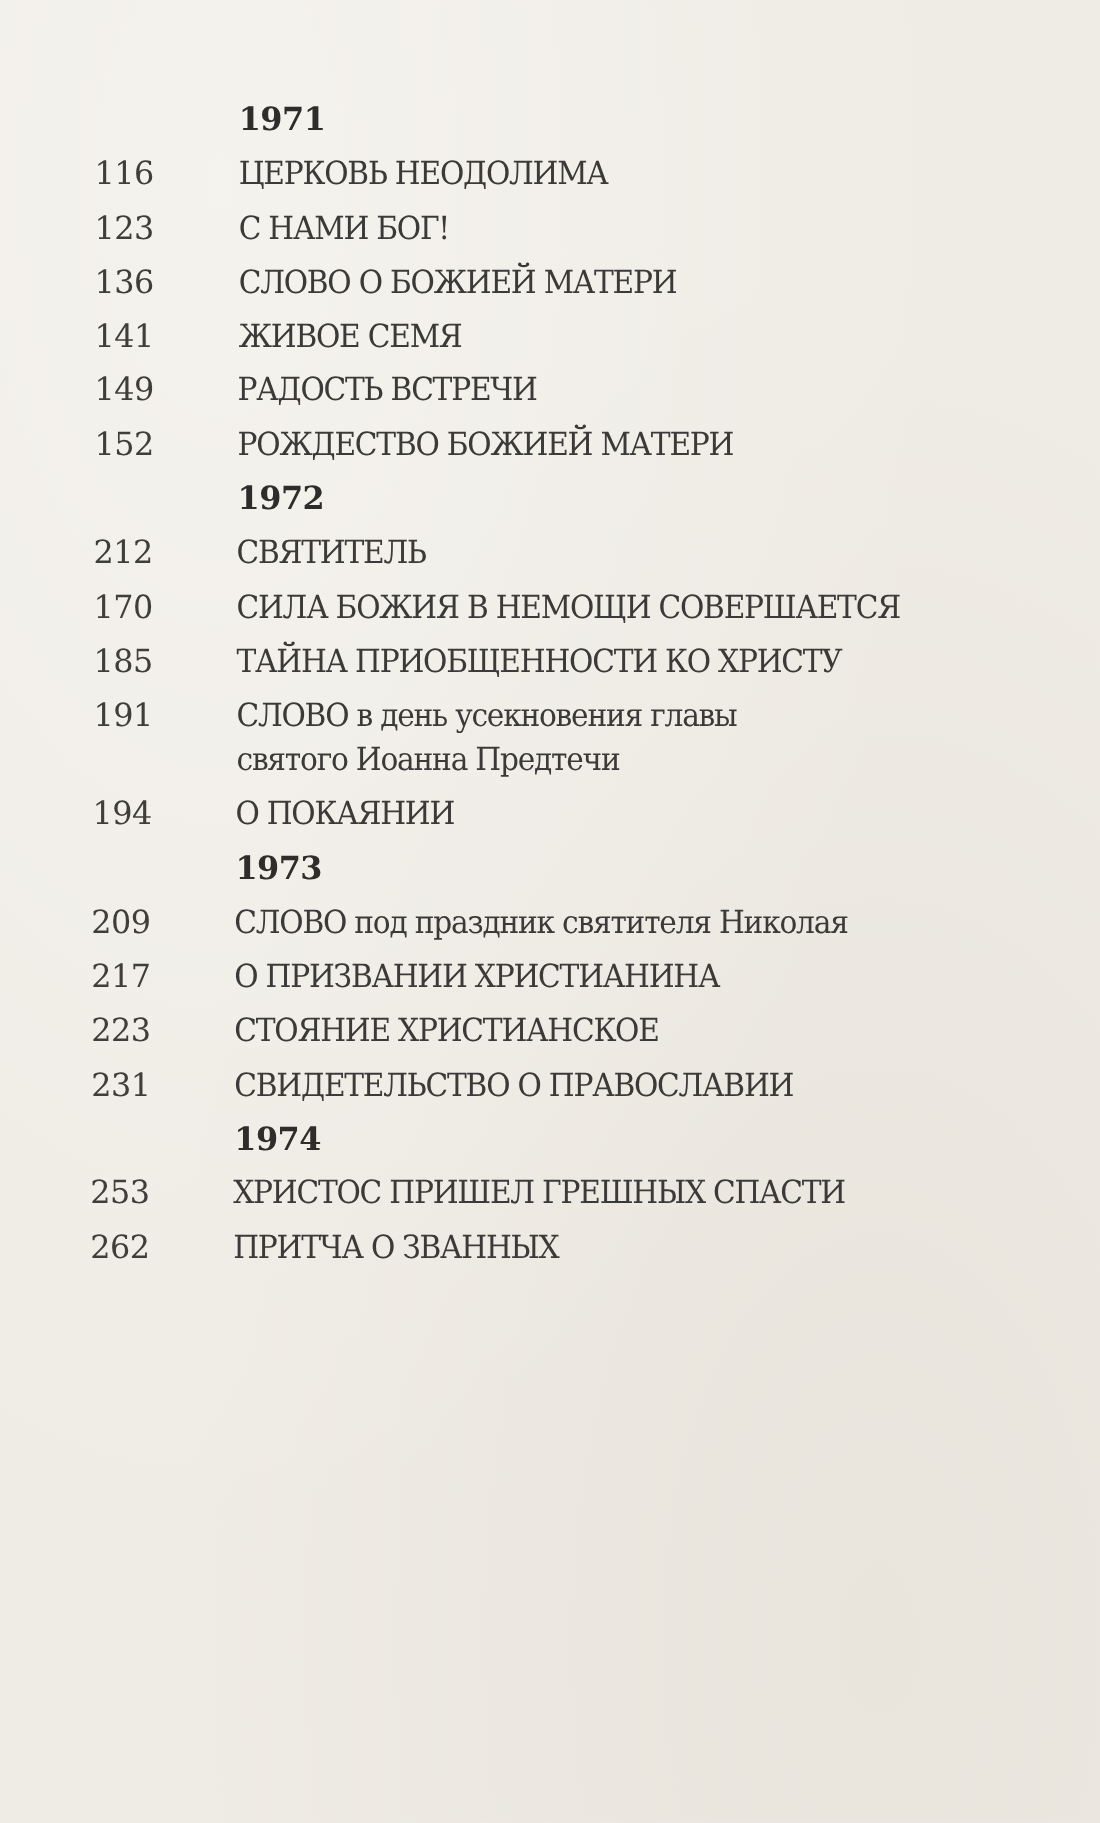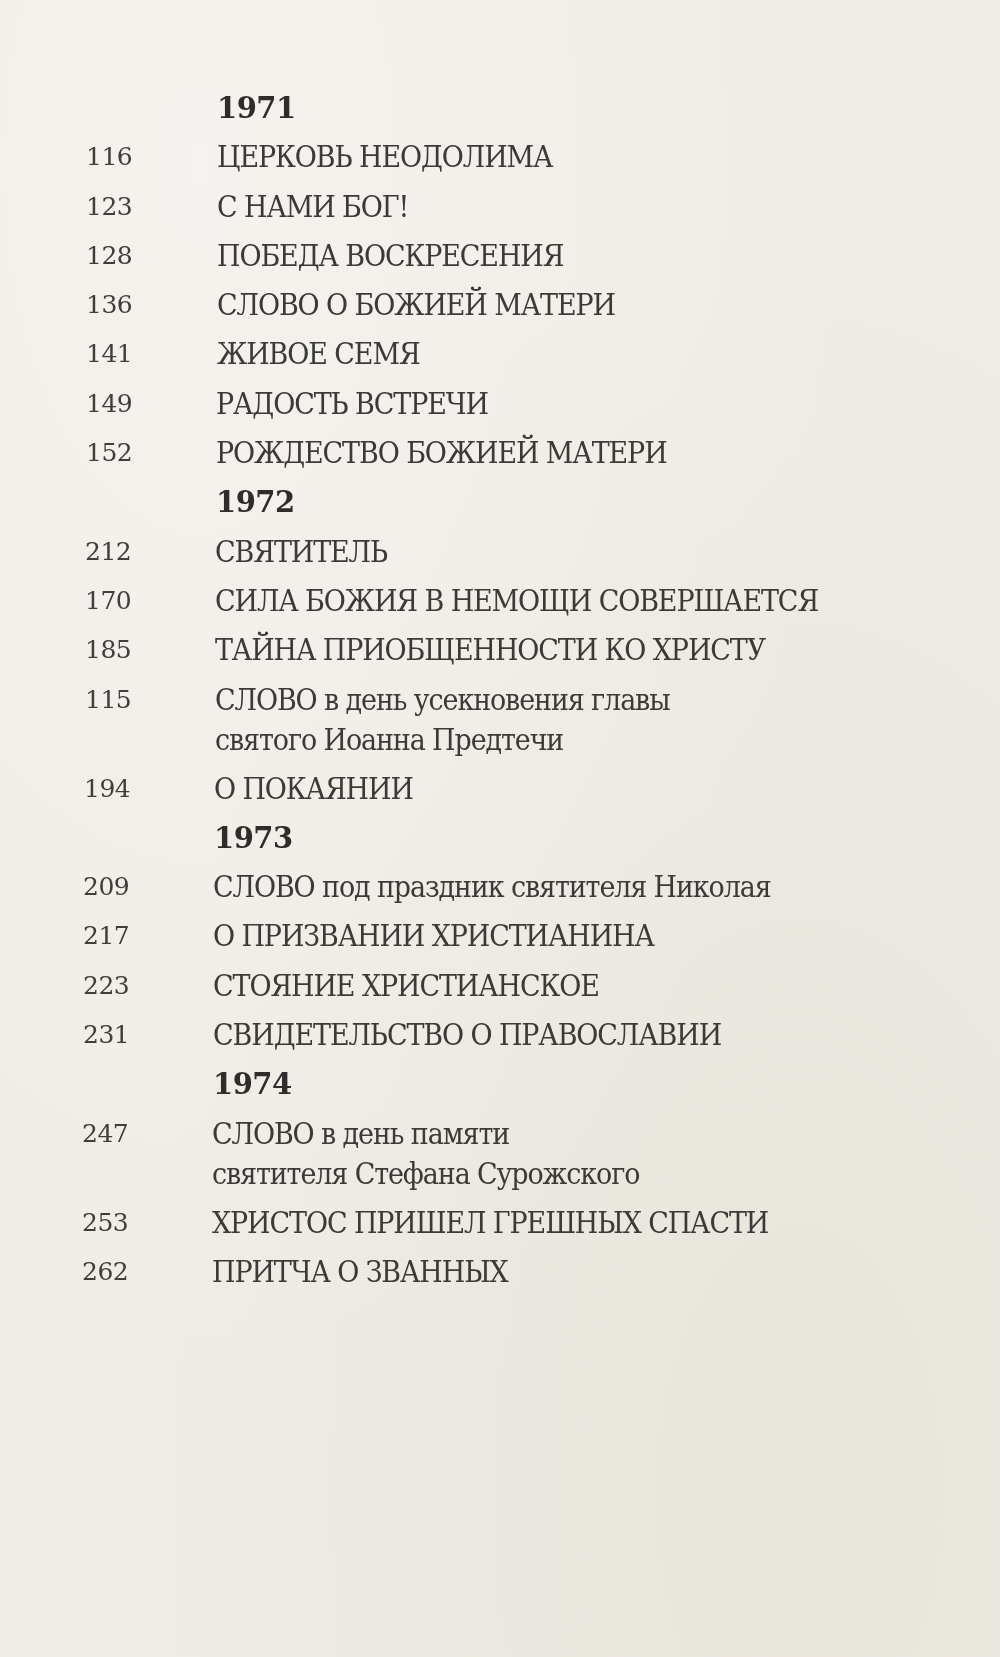--- a/index.html
+++ b/index.html
@@ -35,21 +35,21 @@
       position: relative;
       height: 49.3px;
       padding-left: 48px;
     }
     .row.two-line {
       height: 89px;
     }
     .num {
       position: absolute;
       width: 70px;
-      font-size: 25px;
+      font-size: 29px;
       line-height: 40px;
       top: 0;
       color: #3f3e3b;
       letter-spacing: -0.5px;
     }
     .title {
       position: absolute;
       font-size: 29px;
       line-height: 40px;
       top: 0;
@@ -83,24 +83,20 @@
     </div>
     <div class="row">
       <span class="num" style="left:86px">116</span>
       <span class="title" style="left:217px">ЦЕРКОВЬ НЕОДОЛИМА</span>
     </div>
     <div class="row">
       <span class="num" style="left:86px">123</span>
       <span class="title" style="left:217px">С НАМИ БОГ!</span>
     </div>
     <div class="row">
-      <span class="num" style="left:86px">128</span>
-      <span class="title" style="left:217px">ПОБЕДА ВОСКРЕСЕНИЯ</span>
-    </div>
-    <div class="row">
       <span class="num" style="left:86px">136</span>
       <span class="title" style="left:217px">СЛОВО О БОЖИЕЙ МАТЕРИ</span>
     </div>
     <div class="row">
       <span class="num" style="left:86px">141</span>
       <span class="title" style="left:217px">ЖИВОЕ СЕМЯ</span>
     </div>
     <div class="row">
       <span class="num" style="left:86px">149</span>
       <span class="title" style="left:216px">РАДОСТЬ ВСТРЕЧИ</span>
@@ -119,21 +115,21 @@
     </div>
     <div class="row">
       <span class="num" style="left:85px">170</span>
       <span class="title" style="left:215px">СИЛА БОЖИЯ В НЕМОЩИ СОВЕРШАЕТСЯ</span>
     </div>
     <div class="row">
       <span class="num" style="left:85px">185</span>
       <span class="title" style="left:215px">ТАЙНА ПРИОБЩЕННОСТИ КО ХРИСТУ</span>
     </div>
     <div class="row two-line">
-      <span class="num" style="left:85px">115</span>
+      <span class="num" style="left:85px">191</span>
       <span class="title" style="left:215px">
         <span class="line1">СЛОВО в день усекновения главы</span>
         <span class="line2">святого Иоанна Предтечи</span>
       </span>
     </div>
     <div class="row">
       <span class="num" style="left:84px">194</span>
       <span class="title" style="left:214px">О ПОКАЯНИИ</span>
     </div>
 
@@ -153,27 +149,20 @@
       <span class="title" style="left:213px">СТОЯНИЕ ХРИСТИАНСКОЕ</span>
     </div>
     <div class="row">
       <span class="num" style="left:83px">231</span>
       <span class="title" style="left:213px">СВИДЕТЕЛЬСТВО О ПРАВОСЛАВИИ</span>
     </div>
 
     <div class="row">
       <span class="year" style="left:213px">1974</span>
     </div>
-    <div class="row two-line">
-      <span class="num" style="left:82px">247</span>
-      <span class="title" style="left:212px">
-        <span class="line1">СЛОВО в день памяти</span>
-        <span class="line2">святителя Стефана Сурожского</span>
-      </span>
-    </div>
     <div class="row">
       <span class="num" style="left:82px">253</span>
       <span class="title" style="left:212px">ХРИСТОС ПРИШЕЛ ГРЕШНЫХ СПАСТИ</span>
     </div>
     <div class="row">
       <span class="num" style="left:82px">262</span>
       <span class="title" style="left:212px">ПРИТЧА О ЗВАННЫХ</span>
     </div>
 
   </div>

